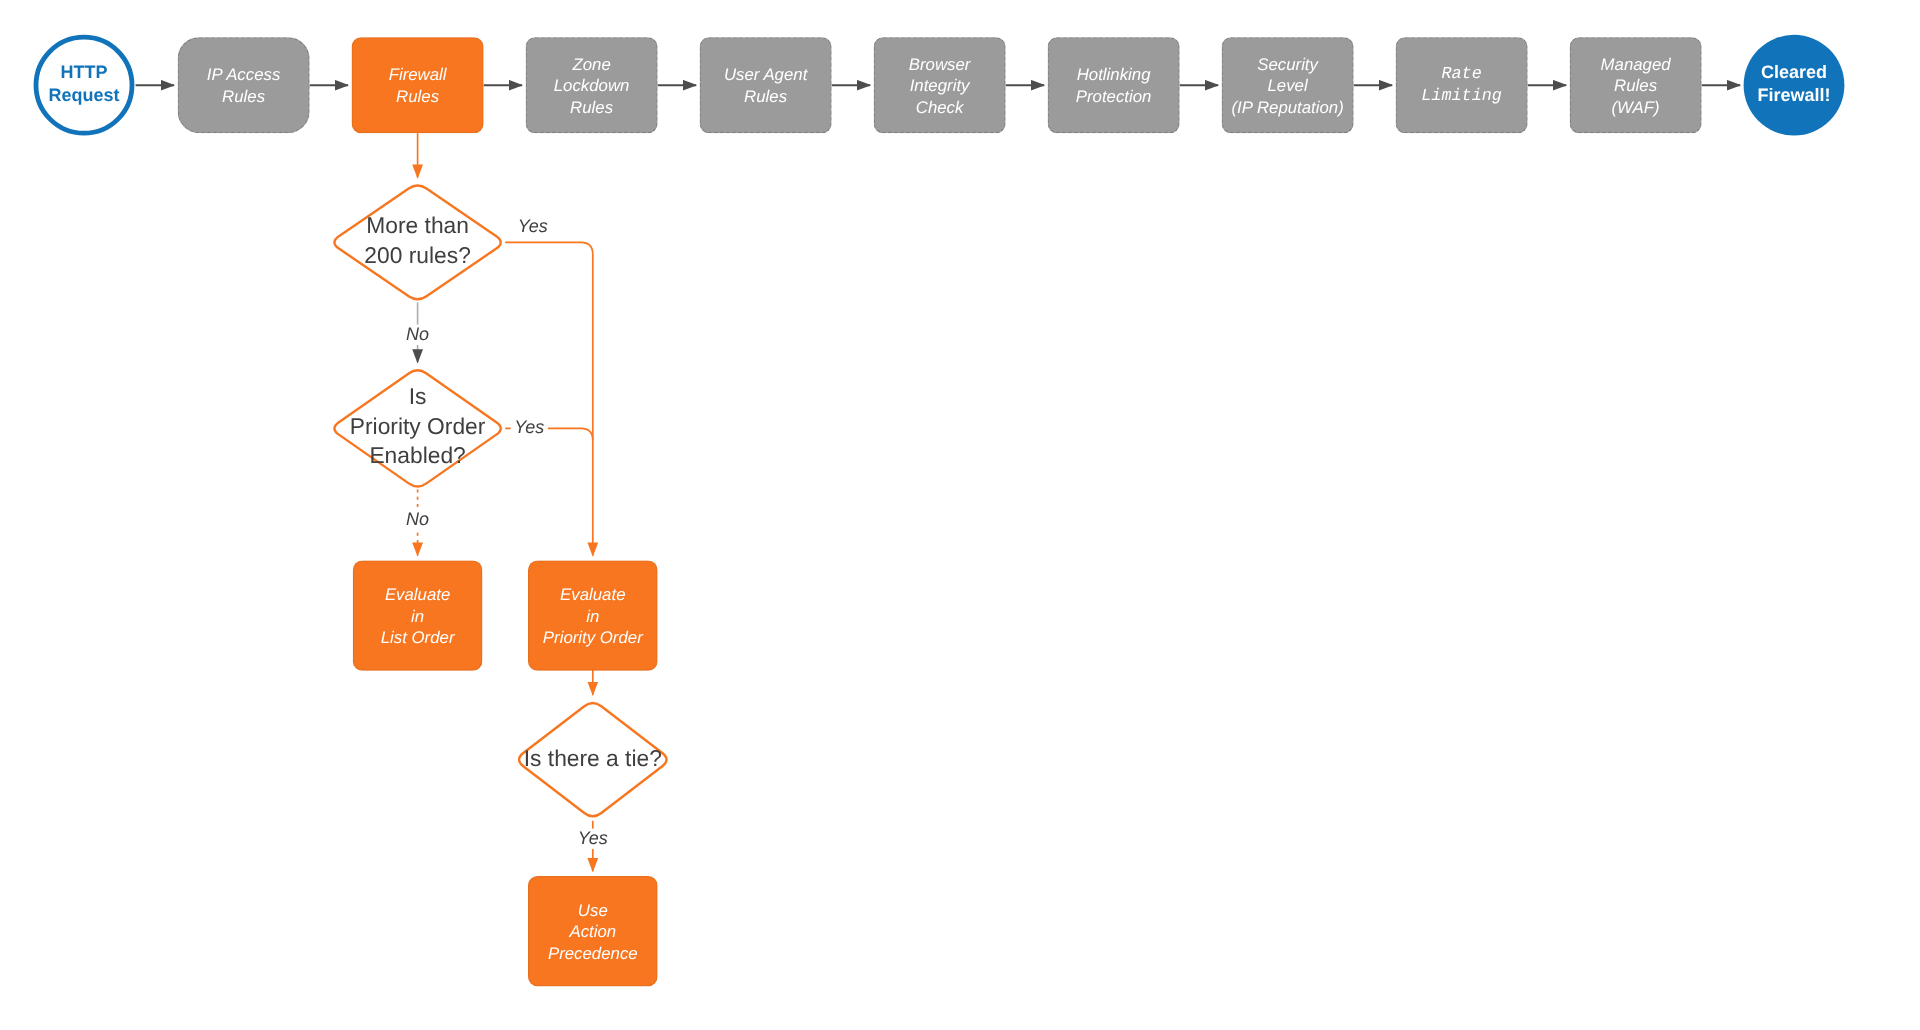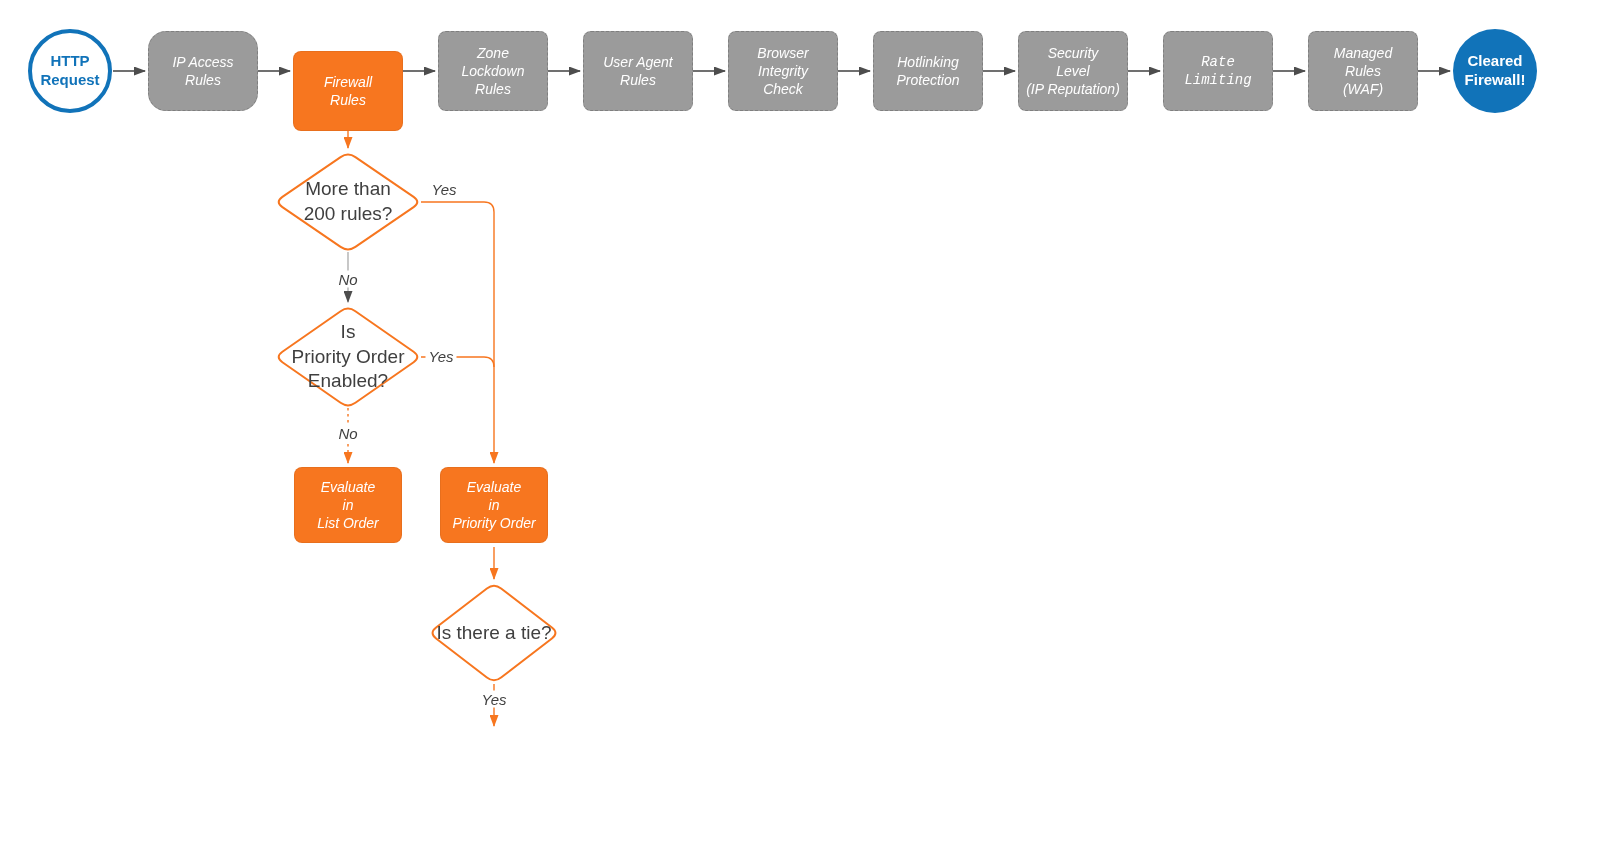--- a/index.html
+++ b/index.html
@@ -40,27 +40,27 @@
   .term.start { left: 28px; top: 29px; background: #fff; border: 4px solid var(--blue); color: var(--blue); }
   .term.end   { left: 1453px; top: 29px; background: var(--blue); color: #fff; }
 
   .box {
     position: absolute; top: 31px; width: 110px; height: 80px; border-radius: 8px;
     display: flex; align-items: center; justify-content: center; text-align: center;
     font-style: italic; font-size: 14px; line-height: 1.3; color: var(--boxtext);
     white-space: pre-line;
   }
   .box.graybg { background: var(--gray); border: 1px dashed rgba(0,0,0,0.18); }
-  .box.orangebg { background: var(--orange); border: 1px solid rgba(0,0,0,0.06); margin-top: 20px; }
+  .box.orangebg { background: var(--orange); border: 1px solid rgba(0,0,0,0.06); }
   .n1 { left: 148px; border-radius: 18px; } .n2 { left: 293px; } .n3 { left: 438px; } .n4 { left: 583px; }
   .n5 { left: 728px; } .n6 { left: 873px; } .n7 { left: 1018px; } .n8 { left: 1163px; font-family: Liberation Mono, monospace; }
   .n9 { left: 1308px; }
 
   .proc {
-    position: absolute; width: 108px; height: 76px; border-radius: 8px;
+    position: absolute; width: 108px; height: 92px; border-radius: 8px;
     background: var(--orange); border: 1px solid rgba(0,0,0,0.06);
     display: flex; align-items: center; justify-content: center; text-align: center;
     font-style: italic; font-size: 14px; line-height: 1.3; color: var(--boxtext);
     white-space: pre-line;
   }
   .p1 { left: 294px; top: 467px; }
   .p2 { left: 440px; top: 467px; }
   .p3 { left: 440px; top: 730px; }
 
   .dlabel {
@@ -155,20 +155,23 @@
 Priority Order
 Enabled?</div>
   <div class="dlabel d3">Is there a tie?</div>
 
   <div class="proc p1">Evaluate
 in
 List Order</div>
   <div class="proc p2">Evaluate
 in
 Priority Order</div>
+  <div class="proc p3">Use
+Action
+Precedence</div>
 
   <div class="elabel yes1">Yes</div>
   <div class="elabel no1">No</div>
   <div class="elabel yes2">Yes</div>
   <div class="elabel no2">No</div>
   <div class="elabel yes3">Yes</div>
 
 </div>
 
 </body></html>

